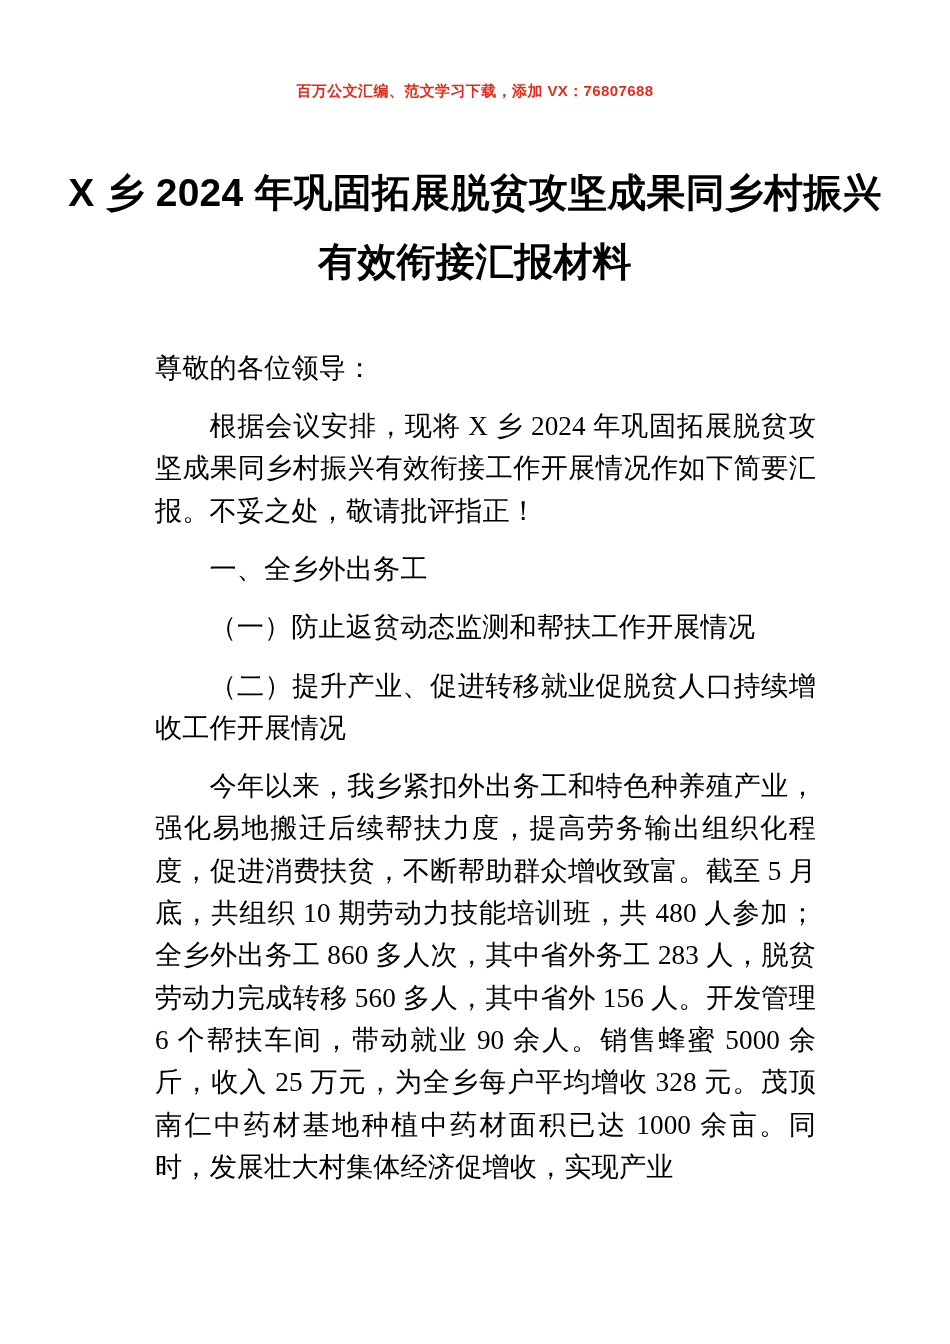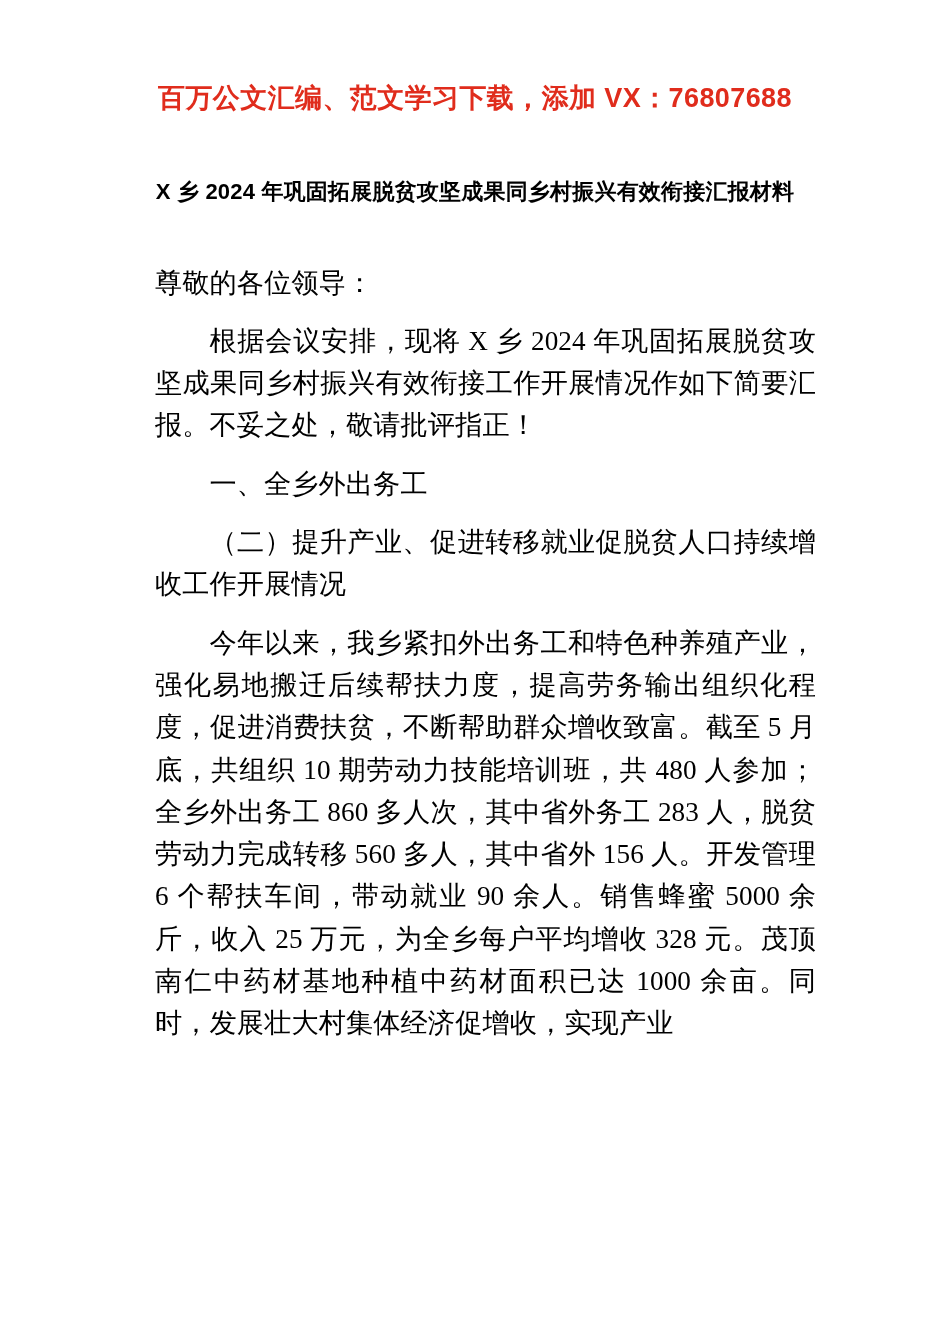--- a/index.html
+++ b/index.html
@@ -19,31 +19,31 @@
     box-sizing: border-box;
     width: 950px;
     height: 1344px;
     padding: 0;
     position: relative;
   }
   
   .promo-banner {
     text-align: center;
     color: #e02c1c;
-    font-size: 27px;
+    font-size: 15px;
     font-weight: 600;
     letter-spacing: 0.4px;
     padding-top: 82px;
     line-height: 1.2;
     white-space: nowrap;
   }
   
   .doc-title {
     text-align: center;
-    font-size: 22px;
+    font-size: 39px;
     font-weight: 700;
     line-height: 1.78;
     letter-spacing: 0.2px;
     margin: 0;
     padding-top: 58px;
     padding-left: 62px;
     padding-right: 62px;
     word-break: break-all;
   }
   
@@ -79,20 +79,21 @@
   <h1 class="doc-title">X 乡 2024 年巩固拓展脱贫攻坚成果同乡村振兴有效衔接汇报材料</h1>
 
   <div class="doc-body">
 
     <p class="para noindent">尊敬的各位领导：</p>
 
     <p class="para indent">根据会议安排，现将 X 乡 2024 年巩固拓展脱贫攻坚成果同乡村振兴有效衔接工作开展情况作如下简要汇报。不妥之处，敬请批评指正！</p>
 
     <p class="para indent">一、全乡外出务工</p>
 
+    <p class="para indent">（一）防止返贫动态监测和帮扶工作开展情况</p>
 
 
     <p class="para indent">（二）提升产业、促进转移就业促脱贫人口持续增收工作开展情况</p>
 
     <p class="para indent">今年以来，我乡紧扣外出务工和特色种养殖产业，强化易地搬迁后续帮扶力度，提高劳务输出组织化程度，促进消费扶贫，不断帮助群众增收致富。截至 5 月底，共组织 10 期劳动力技能培训班，共 480 人参加；全乡外出务工 860 多人次，其中省外务工 283 人，脱贫劳动力完成转移 560 多人，其中省外 156 人。开发管理 6 个帮扶车间，带动就业 90 余人。销售蜂蜜 5000 余斤，收入 25 万元，为全乡每户平均增收 328 元。茂顶南仁中药材基地种植中药材面积已达 1000 余亩。同时，发展壮大村集体经济促增收，实现产业</p>
 
   </div>
 </div>
 
 </body></html>

